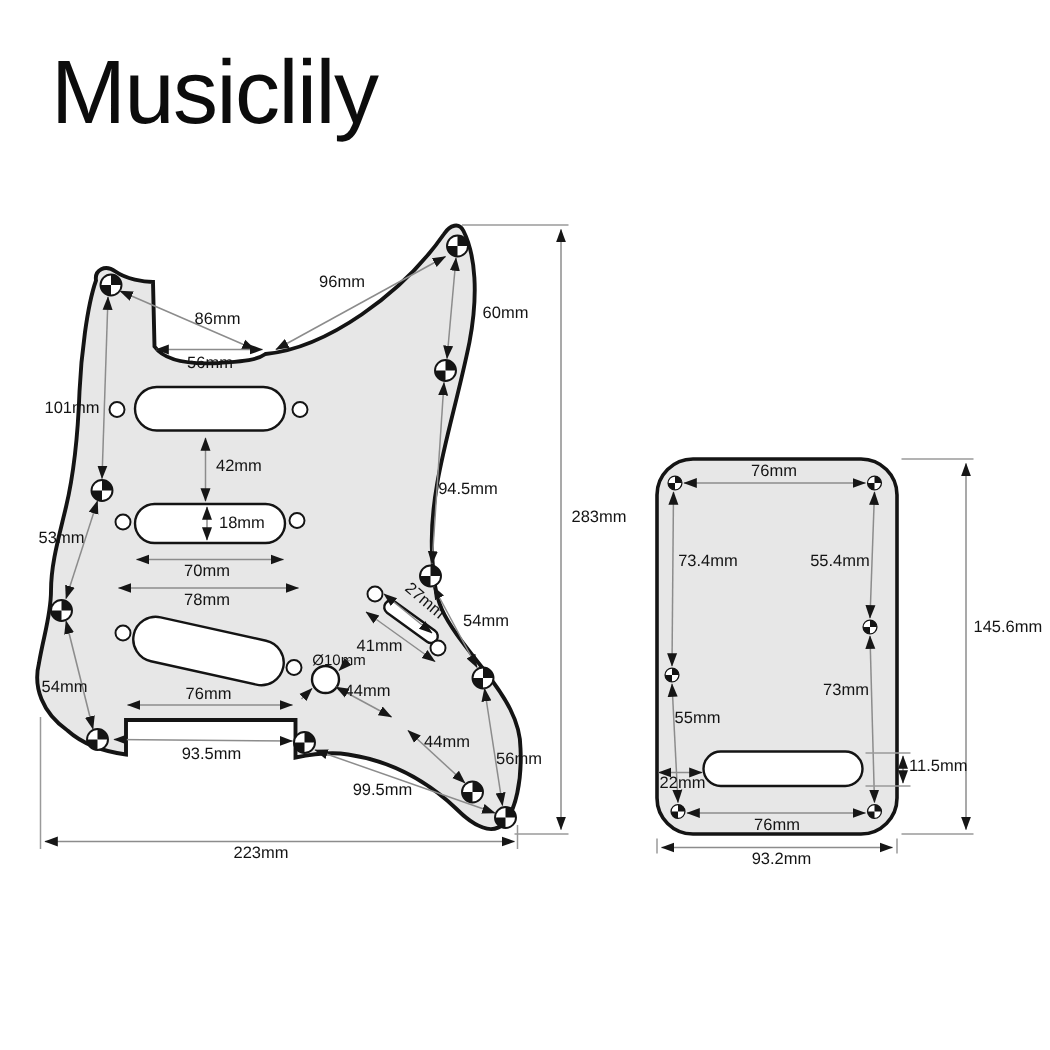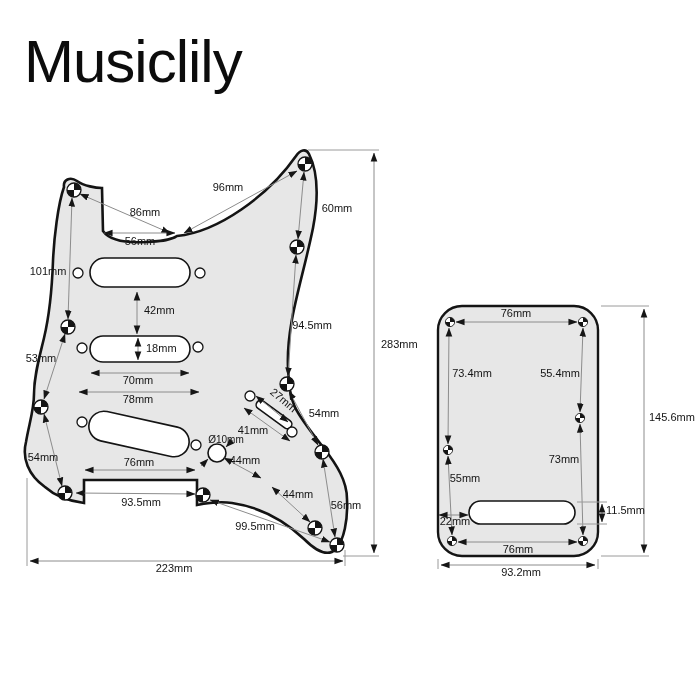--- a/index.html
+++ b/index.html
@@ -1,18 +1,18 @@
 <!DOCTYPE html>
 <html><head>
 <meta charset="utf-8">
 <style>
   html,body{margin:0;padding:0;background:#ffffff;}
   body{width:700px;height:700px;position:relative;overflow:hidden;
        font-family:"Liberation Sans",sans-serif;}
-  .logo{position:absolute;left:24px;top:32px;font-size:60px;line-height:1;
+  .logo{position:absolute;left:34px;top:32px;font-size:60px;line-height:1;
         color:#0c0c0c;letter-spacing:-1px;font-weight:400;}
   svg{position:absolute;left:0;top:0;}
   .outline{fill:#e7e7e7;stroke:#141414;stroke-width:2.6;}
   .plate{fill:#e7e7e7;stroke:#141414;stroke-width:2.4;}
   .slot{fill:#ffffff;stroke:#141414;stroke-width:1.6;}
   .pscrew{fill:#ffffff;stroke:#141414;stroke-width:1.3;}
   .hole{fill:#ffffff;stroke:#141414;stroke-width:1.3;}
   .wedge{fill:#141414;stroke:none;}
   .dim{stroke:#8c8c8c;stroke-width:1;fill:none;
        marker-start:url(#arr);marker-end:url(#arr);}

